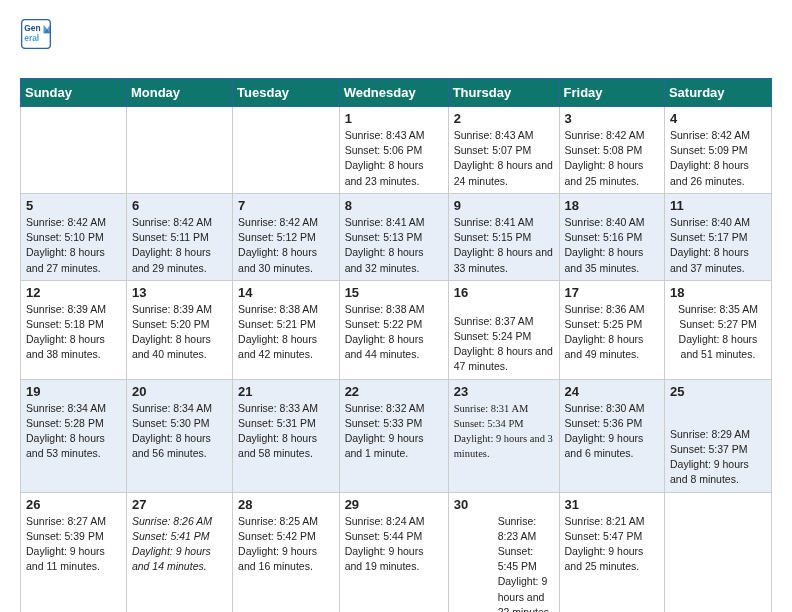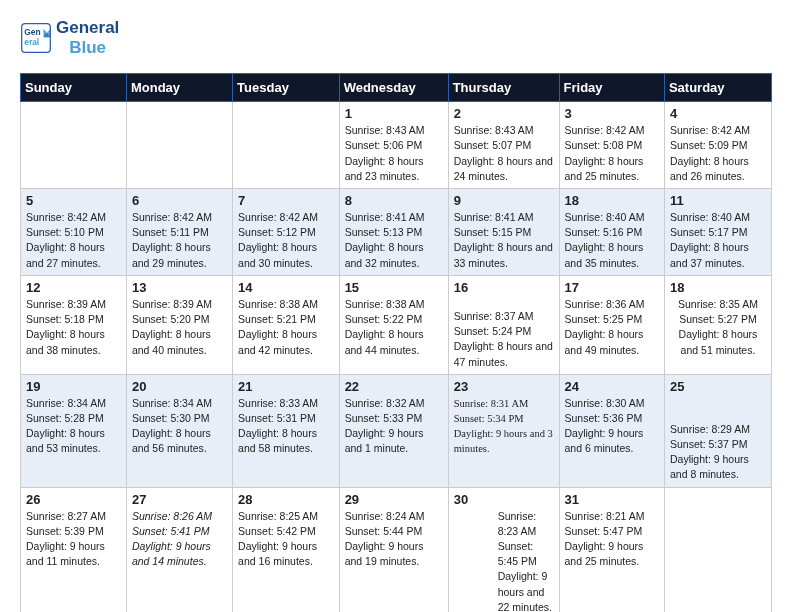--- a/index.html
+++ b/index.html
@@ -13,22 +13,21 @@
     .page {
       width: 792px;
       min-height: 612px;
       background: #fff;
       padding: 18px 20px 10px 20px;
     }
     .header {
       display: flex;
       justify-content: space-between;
       align-items: flex-start;
-      margin-bottom: 16px;
-      text-align: center;
+      margin-bottom: 28px;
     }
     .logo {
       display: flex;
       align-items: center;
       gap: 0;
     }
     .logo-icon {
       width: 32px;
       height: 32px;
       margin-right: 4px;
@@ -44,21 +43,21 @@
     .location {
       font-size: 14px;
       color: #444;
     }
     .calendar {
       width: 100%;
       border-collapse: collapse;
       border: 1px solid #bbb;
     }
     .calendar th {
-      background: #0f172a;
+      background: #0f766e;
       color: #fff;
       font-size: 13px;
       font-weight: bold;
       padding: 6px 4px;
       text-align: left;
       border: 1px solid #2b5fac;
     }
     .calendar td {
       vertical-align: top;
       border: 1px solid #ccc;
@@ -99,24 +98,20 @@
 <div class="page">
   <div class="header">
     <div class="logo">
       <svg class="logo-icon" viewBox="0 0 38 38" xmlns="http://www.w3.org/2000/svg">
         <rect x="2" y="2" width="34" height="34" rx="4" fill="#fff" stroke="#2b5fac" stroke-width="1.5"></rect>
         <text x="5" y="16" font-size="10" font-weight="bold" fill="#1a4a8a" font-family="Arial">Gen</text>
         <text x="5" y="27" font-size="10" font-weight="bold" fill="#4a9fd4" font-family="Arial">eral</text>
         <polygon points="28,8 36,18 28,18" fill="#4a9fd4"></polygon>
         <polygon points="28,18 36,8 36,18" fill="#2b5fac" opacity="0.6"></polygon>
       </svg>
-      <div>
-        <div style="font-size:17px;font-weight:bold;color:#1a4a8a;line-height:1.15;">General</div>
-        <div style="font-size:17px;font-weight:bold;color:#4a9fd4;line-height:1.15;">Blue</div>
-      </div>
     </div>
     <div class="title-block">
       <div class="month-title"></div>
       <div class="location"></div>
     </div>
   </div>
 
   <table class="calendar">
     <thead>
       <tr>

